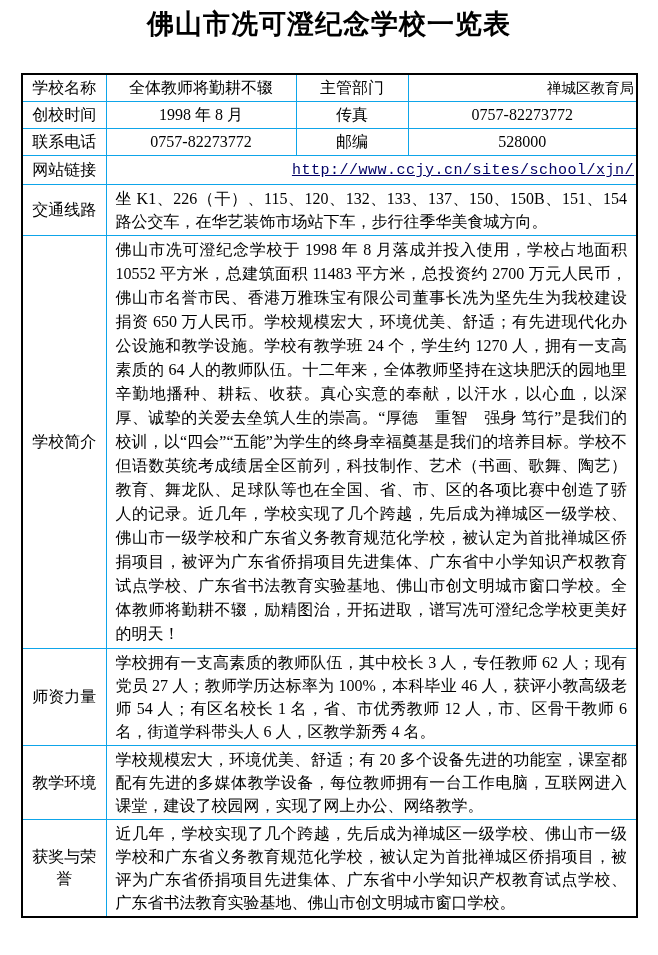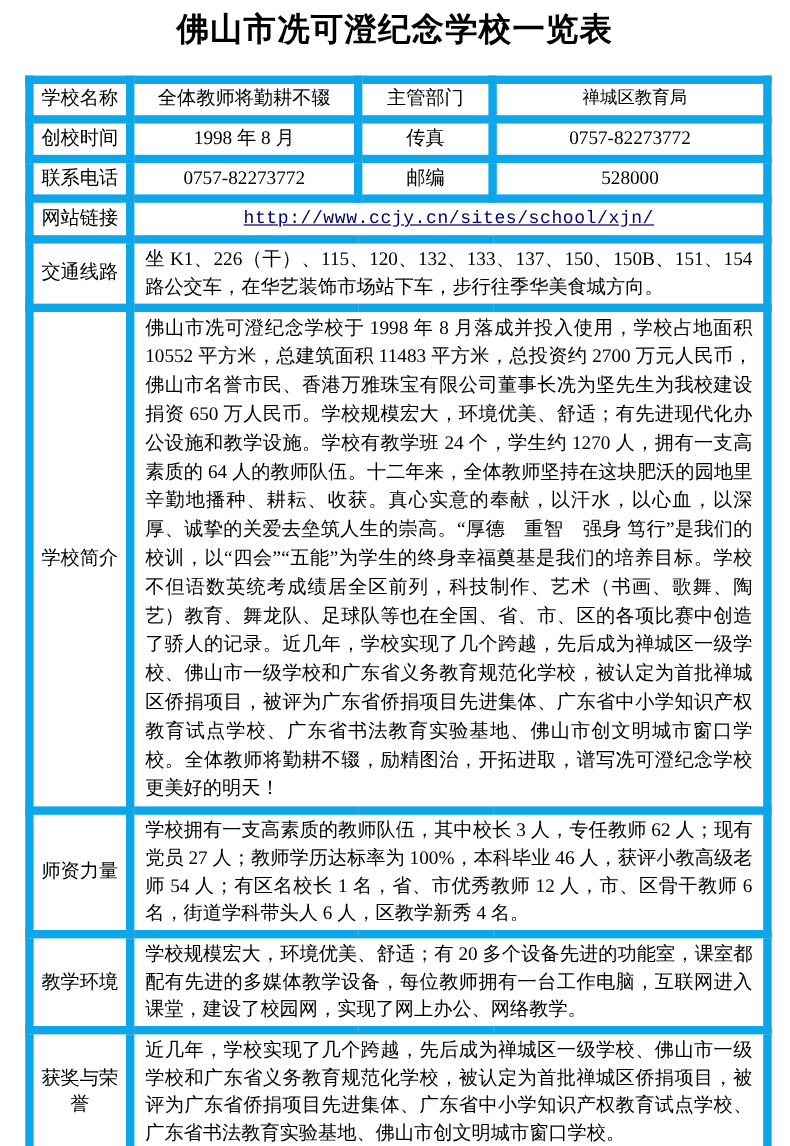--- a/index.html
+++ b/index.html
@@ -12,57 +12,57 @@
     position: relative;
     overflow: hidden;
   }
   .page-title {
     text-align: center;
     font-family: "Liberation Sans", "DejaVu Sans", sans-serif;
     font-weight: 700;
     font-size: 27px;
     letter-spacing: 1px;
     padding-top: 6px;
-    margin-bottom: 21px;
+    margin-bottom: 31px;
   }
   table.info-table {
     border-collapse: collapse;
     margin-left: 21px;
     width: 615px;
     table-layout: fixed;
     border: 2px solid #000;
   }
   col.c1 { width: 84px; }
   col.c2 { width: 190px; }
   col.c3 { width: 112px; }
   col.c4 { width: 229px; }
   td {
-    border: 7px solid #0ea5e9;
+    border: 1px solid #0ea5e9;
     font-size: 16px;
     line-height: 22px;
     padding: 2px 2px;
     text-align: center;
     vertical-align: middle;
     overflow: hidden;
   }
   td.label { text-align: center; }
   td.dept {
-    text-align: center;
-    font-family: Liberation Mono, monospace;
+    text-align: right;
+    font-family: Liberation Sans, sans-serif;
     font-size: 14.5px;
     padding-left: 10px;
   }
   td.para {
     text-align: justify;
     padding: 2px 9px;
     line-height: 24px;
     vertical-align: top;
   }
   td.para.tight { line-height: 23px; }
-  td.center-cell { text-align: center; }
+  td.center-cell { text-align: right; }
   a.site-link {
     font-family: "Liberation Mono", "DejaVu Sans Mono", monospace;
     font-size: 15px;
     color: #000066;
     text-decoration: underline;
     letter-spacing: 0.5px;
   }
 </style>
 </head>
 <body>

